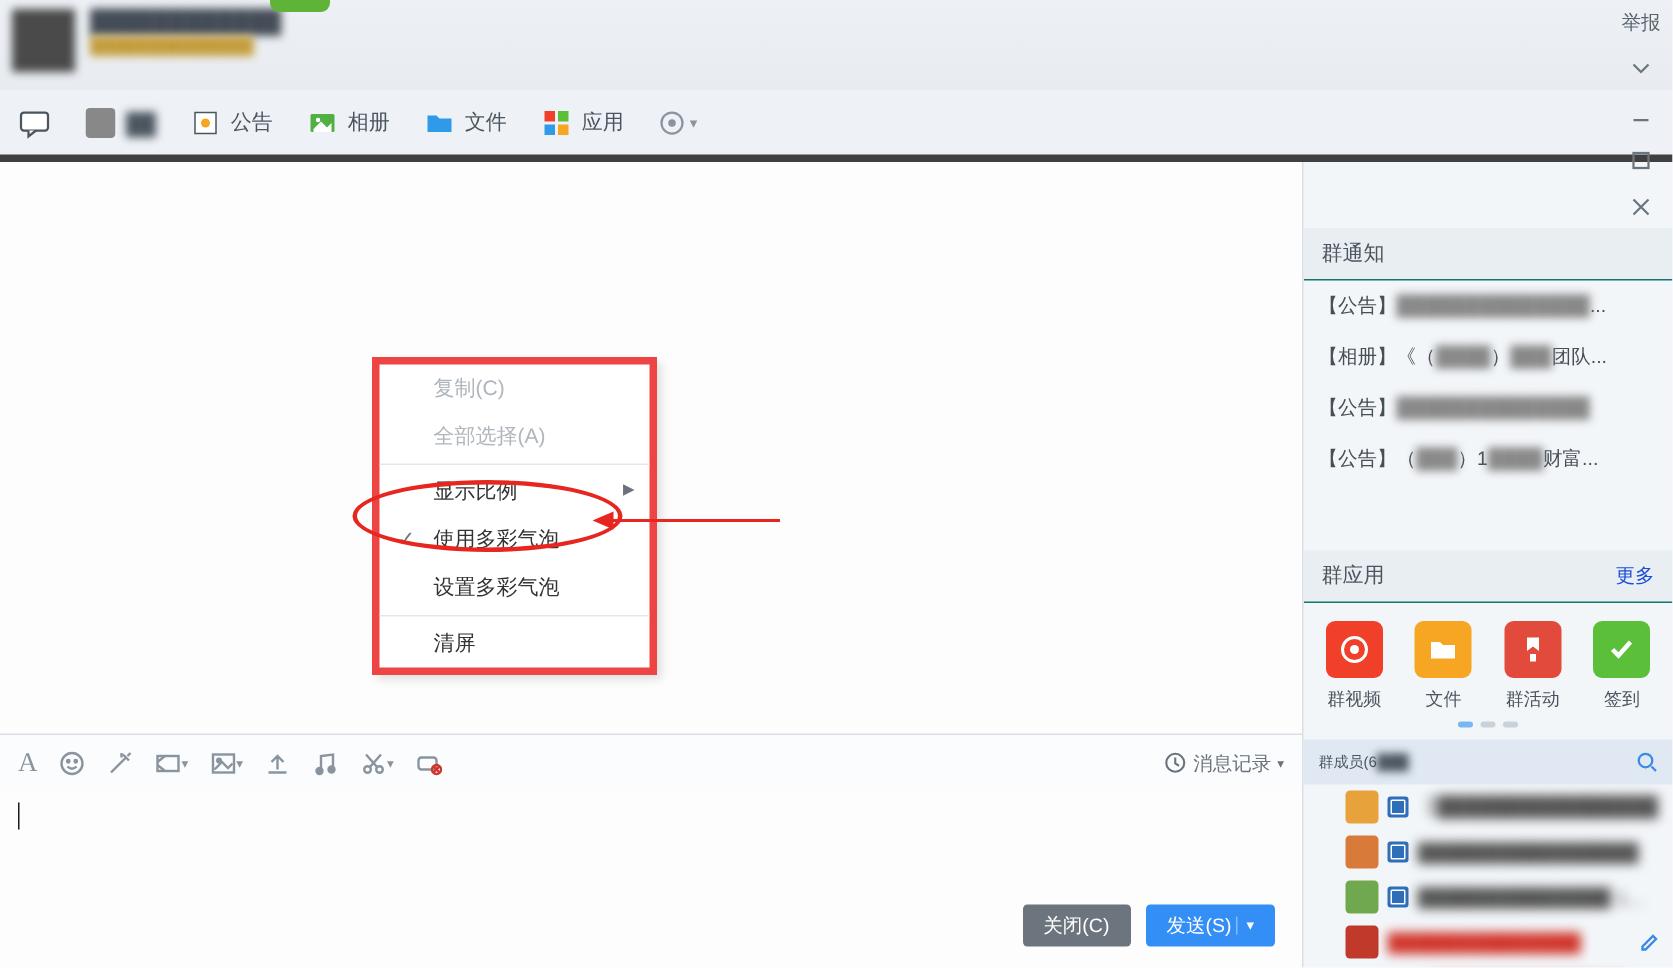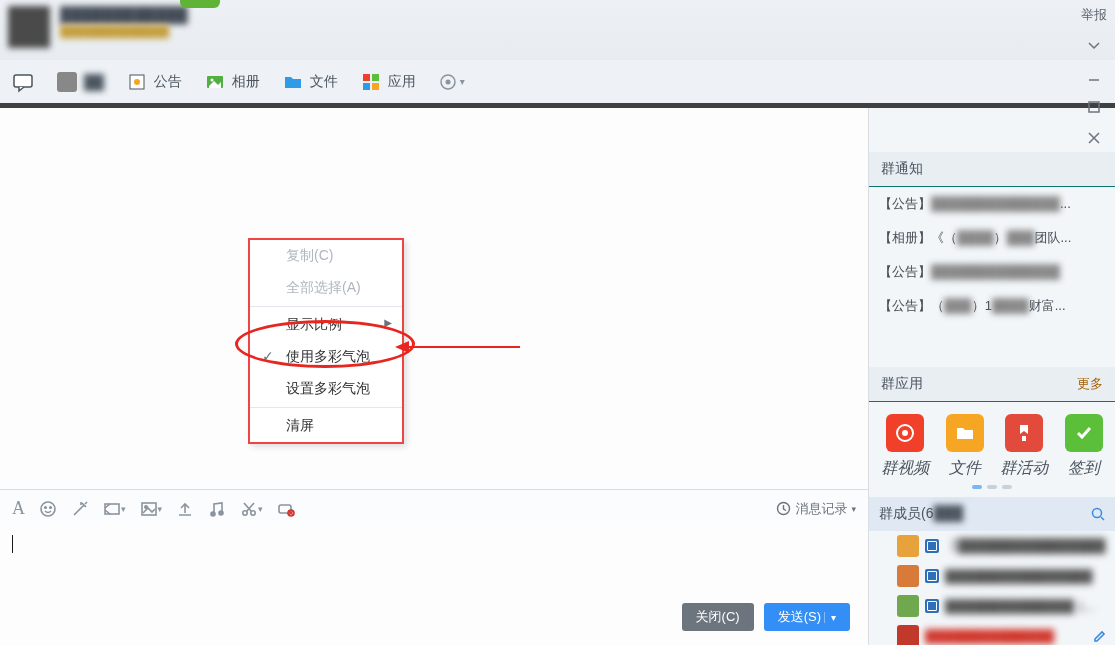--- a/index.html
+++ b/index.html
@@ -32,44 +32,44 @@
 .tool svg { width:18px; height:18px; stroke:#8a949e; fill:none; stroke-width:1.6; }
 .msg-rec { margin-left:auto; display:flex; align-items:center; gap:4px; font-size:13px; color:#6a737d; cursor:pointer; }
 .input-area { height:118px; padding:8px 12px; background:#fdfdfe; position:relative; }
 .cursor { width:1px; height:18px; background:#1a1a1a; }
 .send-row { position:absolute; right:18px; bottom:14px; display:flex; gap:10px; }
 .btn { padding:5px 14px; border-radius:3px; font-size:13px; cursor:pointer; display:flex; align-items:center; gap:3px; }
 .btn-close { background:#6c757d; color:#fff; }
 .btn-send { background:#338ef5; color:#fff; }
 
 
-.ctx { position:absolute; left:248px; top:130px; width:156px; background:#fff; border:2px solid #ef4444; box-shadow:3px 3px 6px rgba(0,0,0,0.12); font-size:14px; color:#333; z-index:50; }
+.ctx { position:absolute; left:248px; top:130px; width:190px; background:#fff; border:5px solid #ef4444; box-shadow:3px 3px 6px rgba(0,0,0,0.12); font-size:14px; color:#333; z-index:50; }
 .ctx-item { padding:7px 20px 7px 36px; position:relative; cursor:pointer; }
 .ctx-item.disabled { color:#b0b6bd; }
 .ctx-sep { height:1px; background:#e4e8ec; margin:2px 0; }
 .ctx-item.sub::after { content:"▶"; position:absolute; right:10px; top:8px; font-size:10px; color:#6a737d; }
 .ctx-item.checked::before { content:"✓"; position:absolute; left:12px; top:7px; color:#6a737d; }
 
 
 .anno-ring { position:absolute; left:235px; top:212px; width:180px; height:48px; border:3px solid #e6261f; border-radius:50%; pointer-events:none; z-index:60; }
 .anno-arrow { position:absolute; left:395px; top:229px; z-index:60; pointer-events:none; }
 
 
 .side { width:246px; background:#f3f6f9; display:flex; flex-direction:column; overflow:hidden; }
 .sec-hd { font-size:14px; color:#4b555f; padding:8px 12px; background:#e9eef3; border-bottom:1px solid #0f766e; display:flex; justify-content:space-between;margin-top:44px; }
-.more { color:#a16207; font-size:13px; cursor:pointer; }
+.more { color:#1d4ed8; font-size:13px; cursor:pointer; }
 .notice { font-size:13px; color:#464e56; padding:8px 10px; white-space:nowrap; overflow:hidden; text-overflow:ellipsis; }
 .notice .blur { filter:blur(3px); color:#888; }
 .apps { display:flex; justify-content:space-around; padding:12px 4px 6px; }
-.app { display:flex; flex-direction:column; align-items:center; gap:6px; font-size:16px; color:#4b555f; cursor:pointer;font-style:italic; }
+.app { display:flex; flex-direction:column; align-items:center; gap:6px; font-size:12px; color:#4b555f; cursor:pointer; }
 .app-ic { width:38px; height:38px; border-radius:6px; display:flex; align-items:center; justify-content:center; }
 .dots { display:flex; justify-content:center; gap:5px; padding-bottom:8px; }
 .dots i { width:10px; height:4px; background:#c9d1d9; border-radius:2px; }
 .dots i.on { background:#7ab6f2; }
-.member-hd { font-size:14px; color:#4b555f; padding:8px 10px; background:#dfe8f3; display:flex; align-items:center; justify-content:space-between; }
+.member-hd { font-size:10px; color:#4b555f; padding:8px 10px; background:#dfe8f3; display:flex; align-items:center; justify-content:space-between; }
 .member-hd .blur { filter:blur(3px); }
 .srch { width:14px; height:14px; }
 .members { flex:1; overflow:hidden; }
 .mem { display:flex; align-items:center; gap:6px; padding:4px 8px; font-size:13px; }
 .mem .avt { width:22px; height:22px; border-radius:3px; background:#5b7; flex-shrink:0; }
 .mem .nm { flex:1; filter:blur(3.5px); color:#555; white-space:nowrap; overflow:hidden; }
 .mem .nm.red { color:#d0352b; }
 .star { color:#f5b723; margin-left:-2px; }
 .edit-ic { width:14px; height:14px; stroke:#3a8be2; fill:none; stroke-width:1.6; cursor:pointer;}
 .dev { width:14px; height:14px; display:inline-block; background:#2f6fb9; border-radius:2px; position:relative; flex-shrink:0;}

